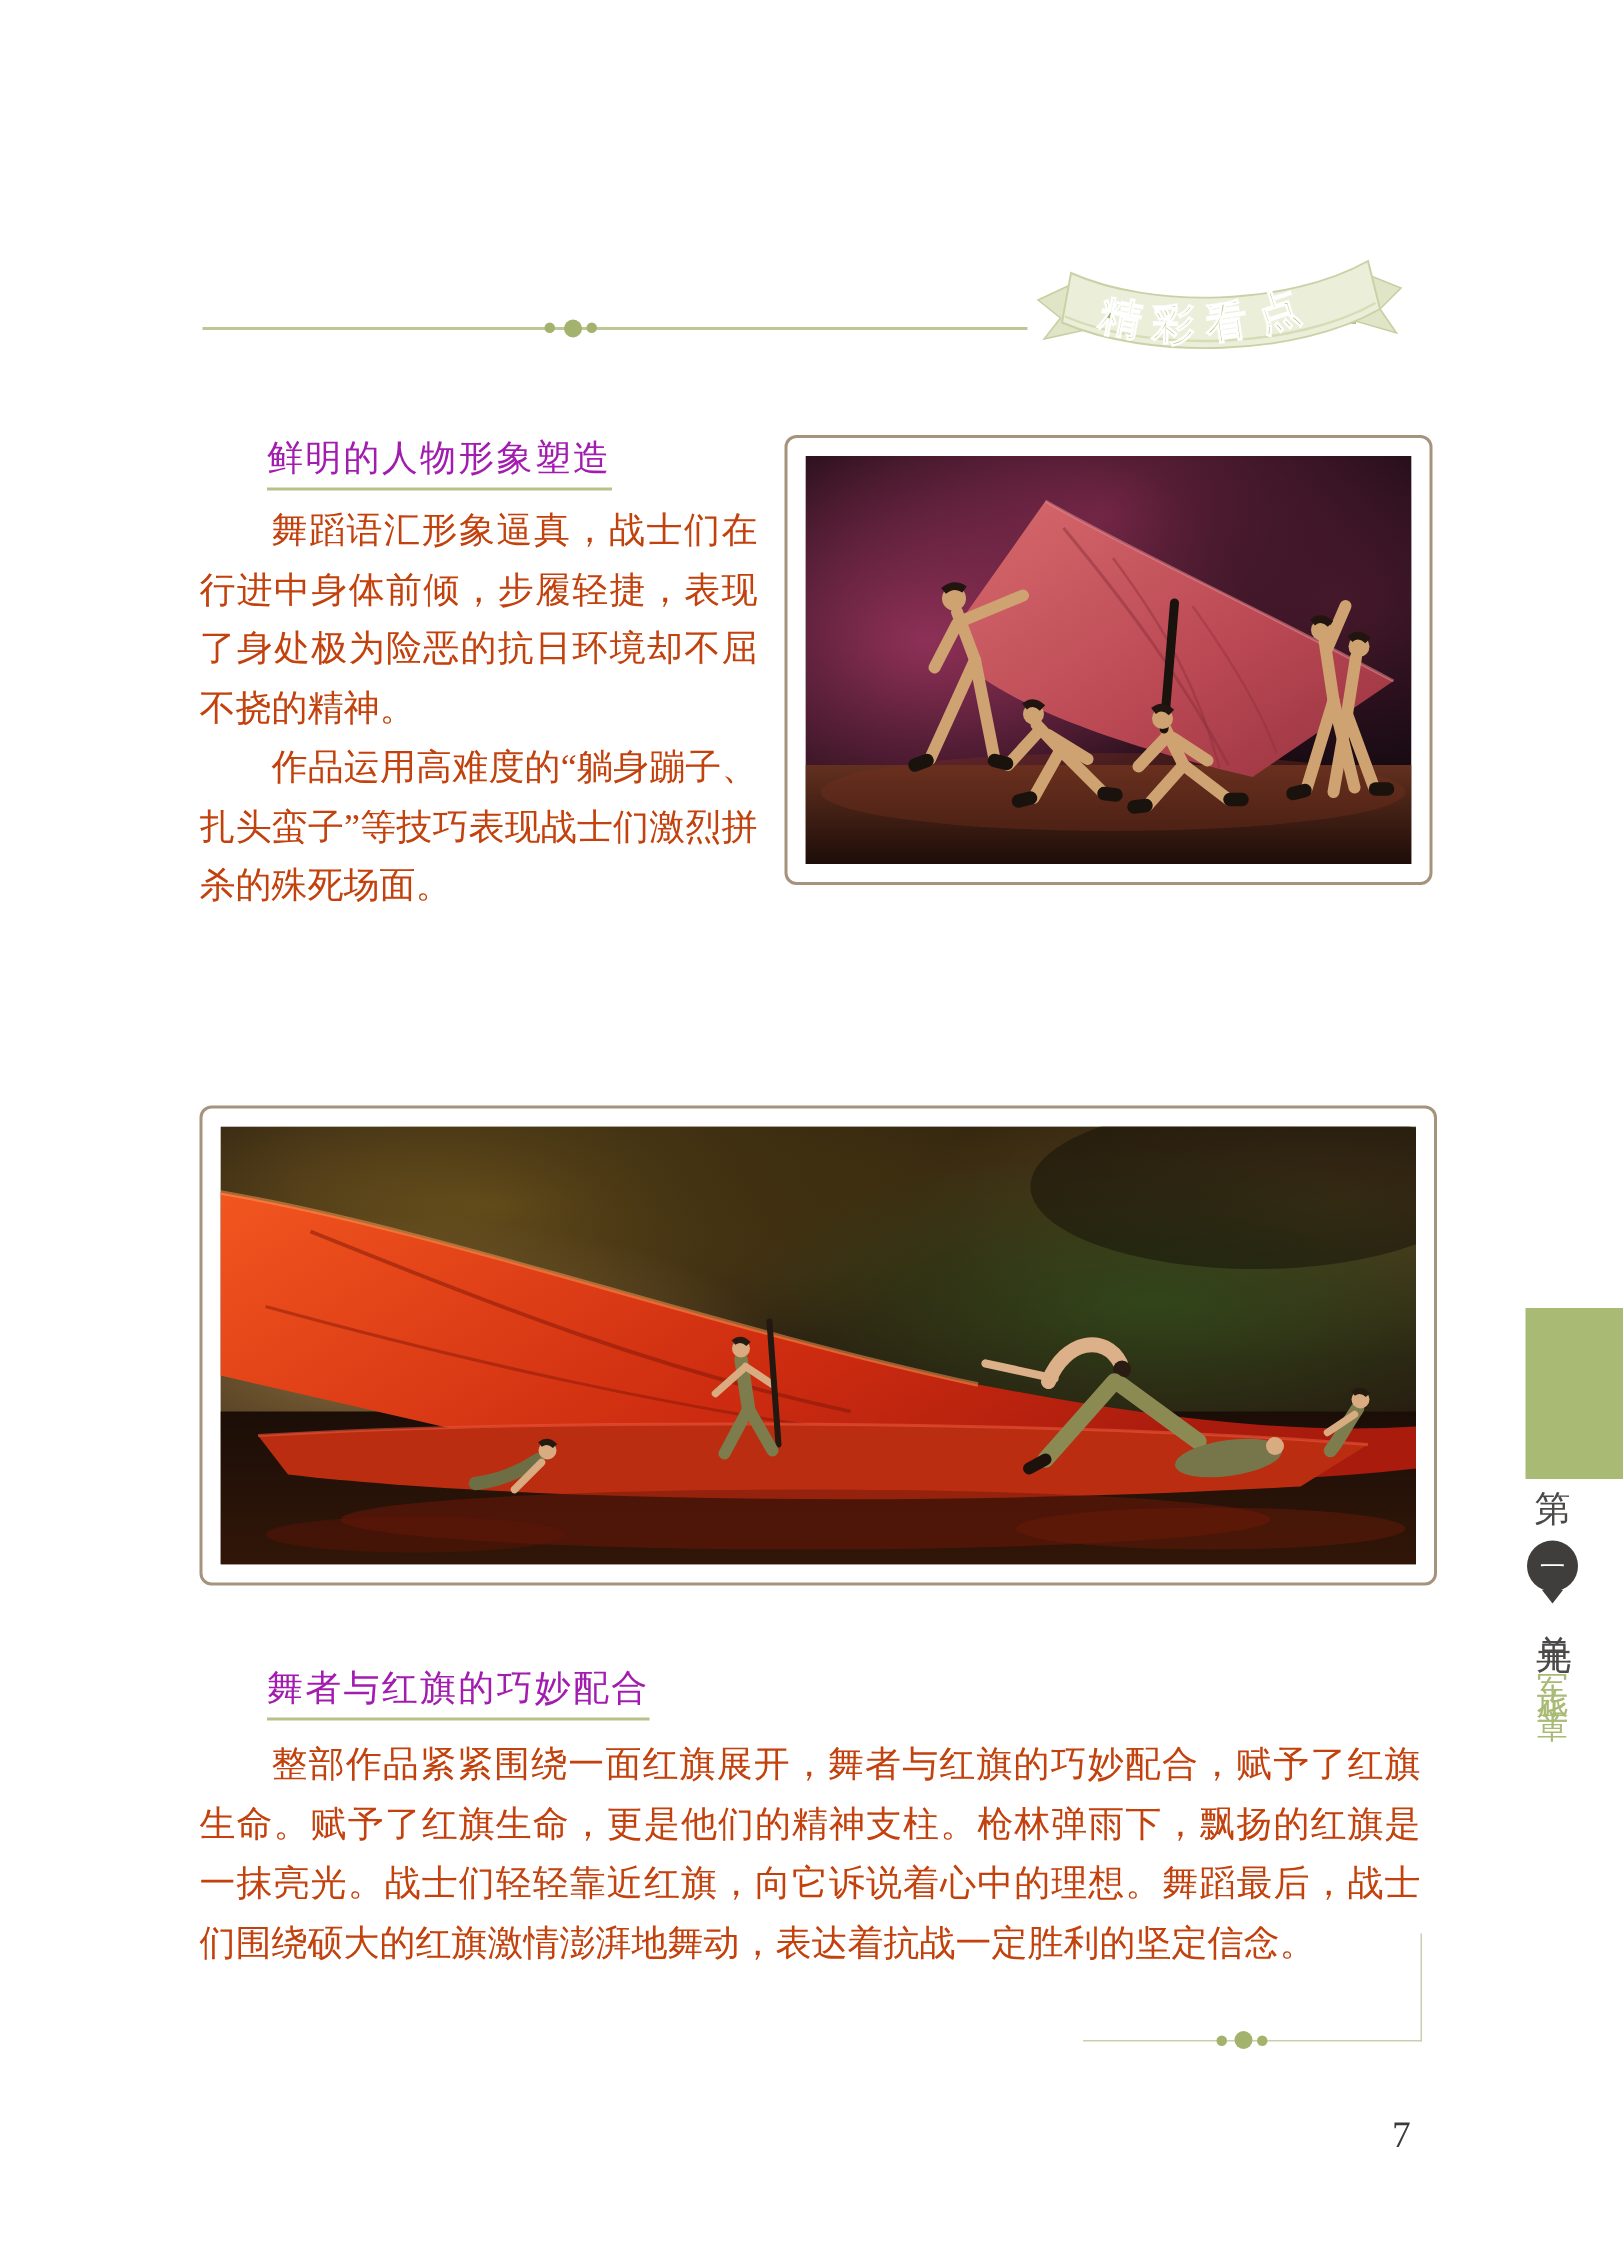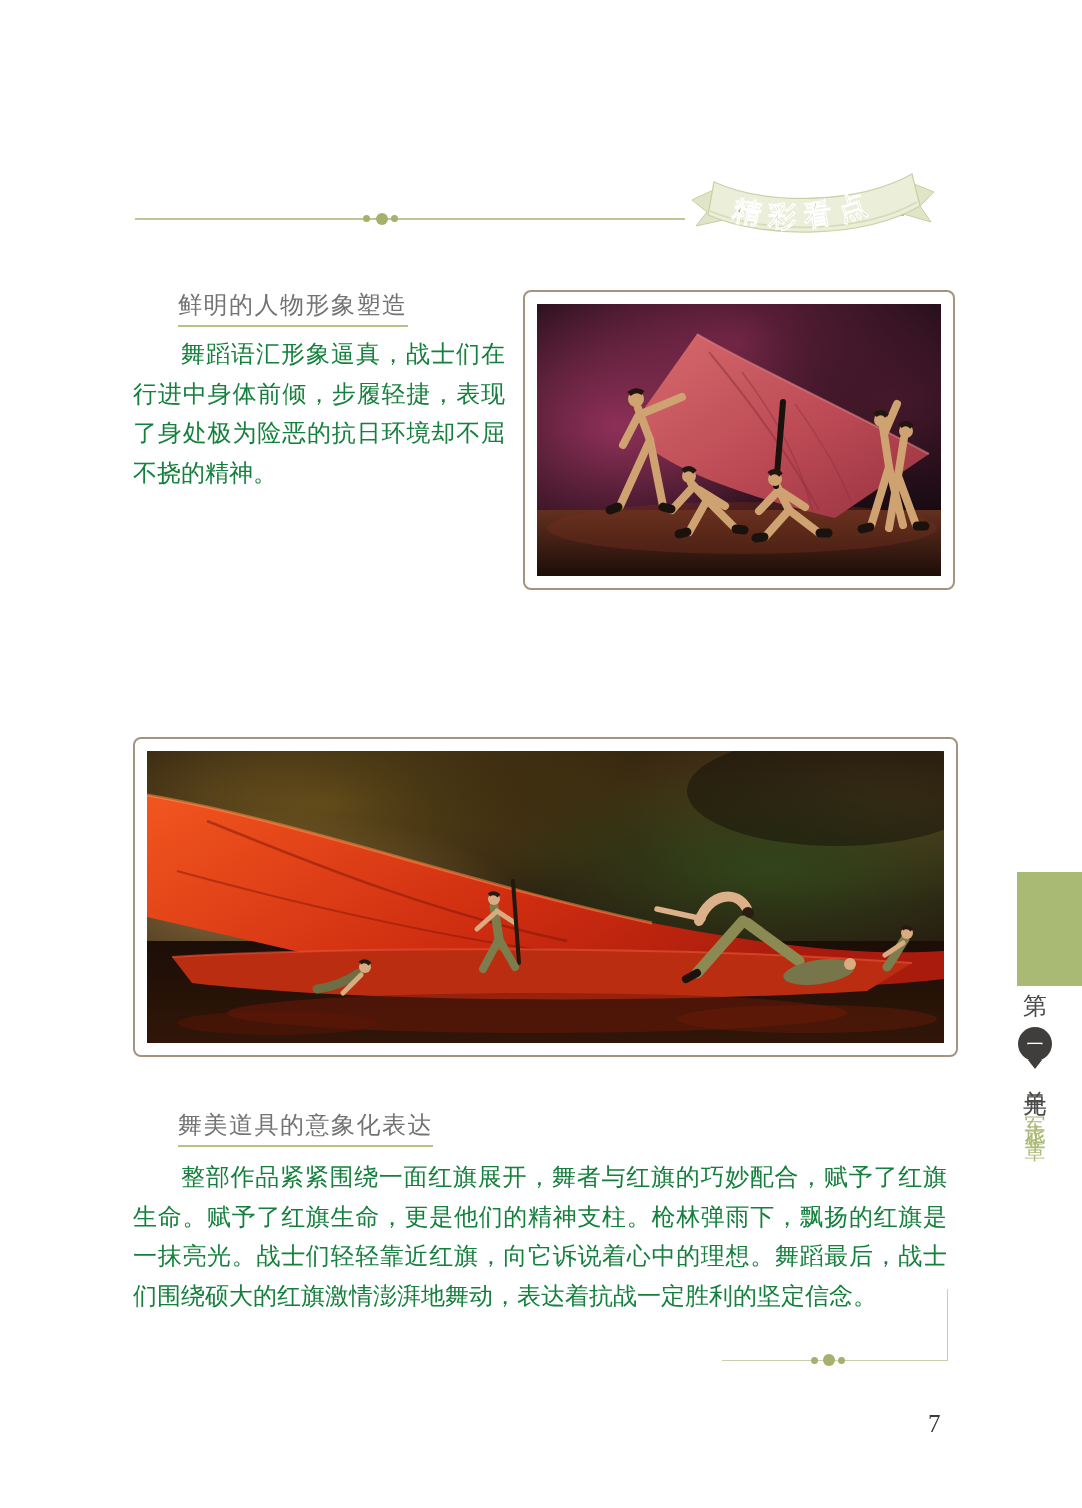--- a/index.html
+++ b/index.html
@@ -8,28 +8,28 @@
     font-family:"Liberation Serif","DejaVu Serif",serif;
     overflow:hidden;
   }
   
   .rule { position:absolute; background:#bdc795; }
   .dot  { position:absolute; border-radius:50%; background:#a3b26d; }
   
   .ribbon { position:absolute; left:686px; top:154px; width:254px; height:92px; }
   
   .sec-heading {
-    position:absolute; left:178px; color:#737373; font-size:24px;
+    position:absolute; left:178px; color:#a21caf; font-size:24px;
     letter-spacing:1.5px; border-bottom:2px solid #b7c189; padding-bottom:4px;
     white-space:nowrap;
   }
   
   .textblock { position:absolute; }
   .para {
-    margin:0; color:#15803d; font-size:24px; line-height:39.5px;
+    margin:0; color:#c2410c; font-size:24px; line-height:39.5px;
     text-align:justify; text-indent:2em;
   }
   
   .photo-frame {
     position:absolute; box-sizing:border-box; background:#ffffff;
     border:2px solid #a6937e; border-radius:8px; padding:12px;
   }
   .photo-frame svg { display:block; }
   
   .unit-block { position:absolute; left:1017px; top:872px; width:65px; height:114px; background:#a9ba74; }
@@ -80,20 +80,21 @@
     <text font-size="28" font-weight="bold" fill="#9eb766" stroke="#ffffff" stroke-width="0.7" letter-spacing="9" font-family="Liberation Serif, serif">
       <textPath href="#bannerPath" startOffset="6">精彩看点</textPath>
     </text>
   </svg>
 </div>
 
 <div class="sec-heading" style="top:289px;">鲜明的人物形象塑造</div>
 
 <div class="textblock" style="left:133px; top:335px; width:372px;">
   <p class="para">舞蹈语汇形象逼真，战士们在行进中身体前倾，步履轻捷，表现了身处极为险恶的抗日环境却不屈不挠的精神。</p>
+  <p class="para">作品运用高难度的“躺身蹦子、扎头蛮子”等技巧表现战士们激烈拼杀的殊死场面。</p>
 </div>
 
 <div class="photo-frame" style="left:523px; top:290px; width:432px; height:300px;">
   <svg viewBox="0 0 404 272" width="404" height="272">
     <defs>
       <radialGradient id="p1m1" cx="20%" cy="45%" r="55%">
           <stop offset="0%" stop-color="#8e3057"></stop>
           <stop offset="100%" stop-color="#8e3057" stop-opacity="0"></stop>
         </radialGradient>
       <radialGradient id="p1m2" cx="50%" cy="15%" r="60%">
@@ -249,21 +250,21 @@
     <path d="M550,222 L539,228" stroke="#1c120b" stroke-width="8" stroke-linecap="round"></path>
     <ellipse cx="672" cy="221" rx="36" ry="12" fill="#76764a" transform="rotate(-8 672 221)"></ellipse>
     <circle cx="703" cy="213" r="6" fill="#d8ab80"></circle>
     <path d="M758,188 C750,200 745,210 740,216" stroke="#7c7c4c" stroke-width="9" fill="none" stroke-linecap="round"></path>
     <path d="M756,192 L738,204" stroke="#d8ab80" stroke-width="5" stroke-linecap="round"></path>
     <circle cx="760" cy="182" r="6" fill="#d8ab80"></circle>
       <path d="M755,178 Q760,174 765,179" stroke="#241a12" stroke-width="4" fill="none"></path>
   </svg>
 </div>
 
-<div class="sec-heading" style="top:1109px;">舞美道具的意象化表达</div>
+<div class="sec-heading" style="top:1109px;">舞者与红旗的巧妙配合</div>
 
 <div class="textblock" style="left:133px; top:1158px; width:814px;">
   <p class="para">整部作品紧紧围绕一面红旗展开，舞者与红旗的巧妙配合，赋予了红旗生命。赋予了红旗生命，更是他们的精神支柱。枪林弹雨下，飘扬的红旗是一抹亮光。战士们轻轻靠近红旗，向它诉说着心中的理想。舞蹈最后，战士们围绕硕大的红旗激情澎湃地舞动，表达着抗战一定胜利的坚定信念。</p>
 </div>
 
 <div class="rule" style="left:946.5px; top:1289px; width:1.5px; height:72px; background:#c9cfae;"></div>
 <div class="rule" style="left:722px; top:1359.5px; width:226px; height:1.5px; background:#c9cfae;"></div>
 <div class="dot" style="left:811px; top:1357px; width:7px; height:7px;"></div>
 <div class="dot" style="left:823px; top:1354px; width:12px; height:12px;"></div>
 <div class="dot" style="left:838px; top:1357px; width:7px; height:7px;"></div>

